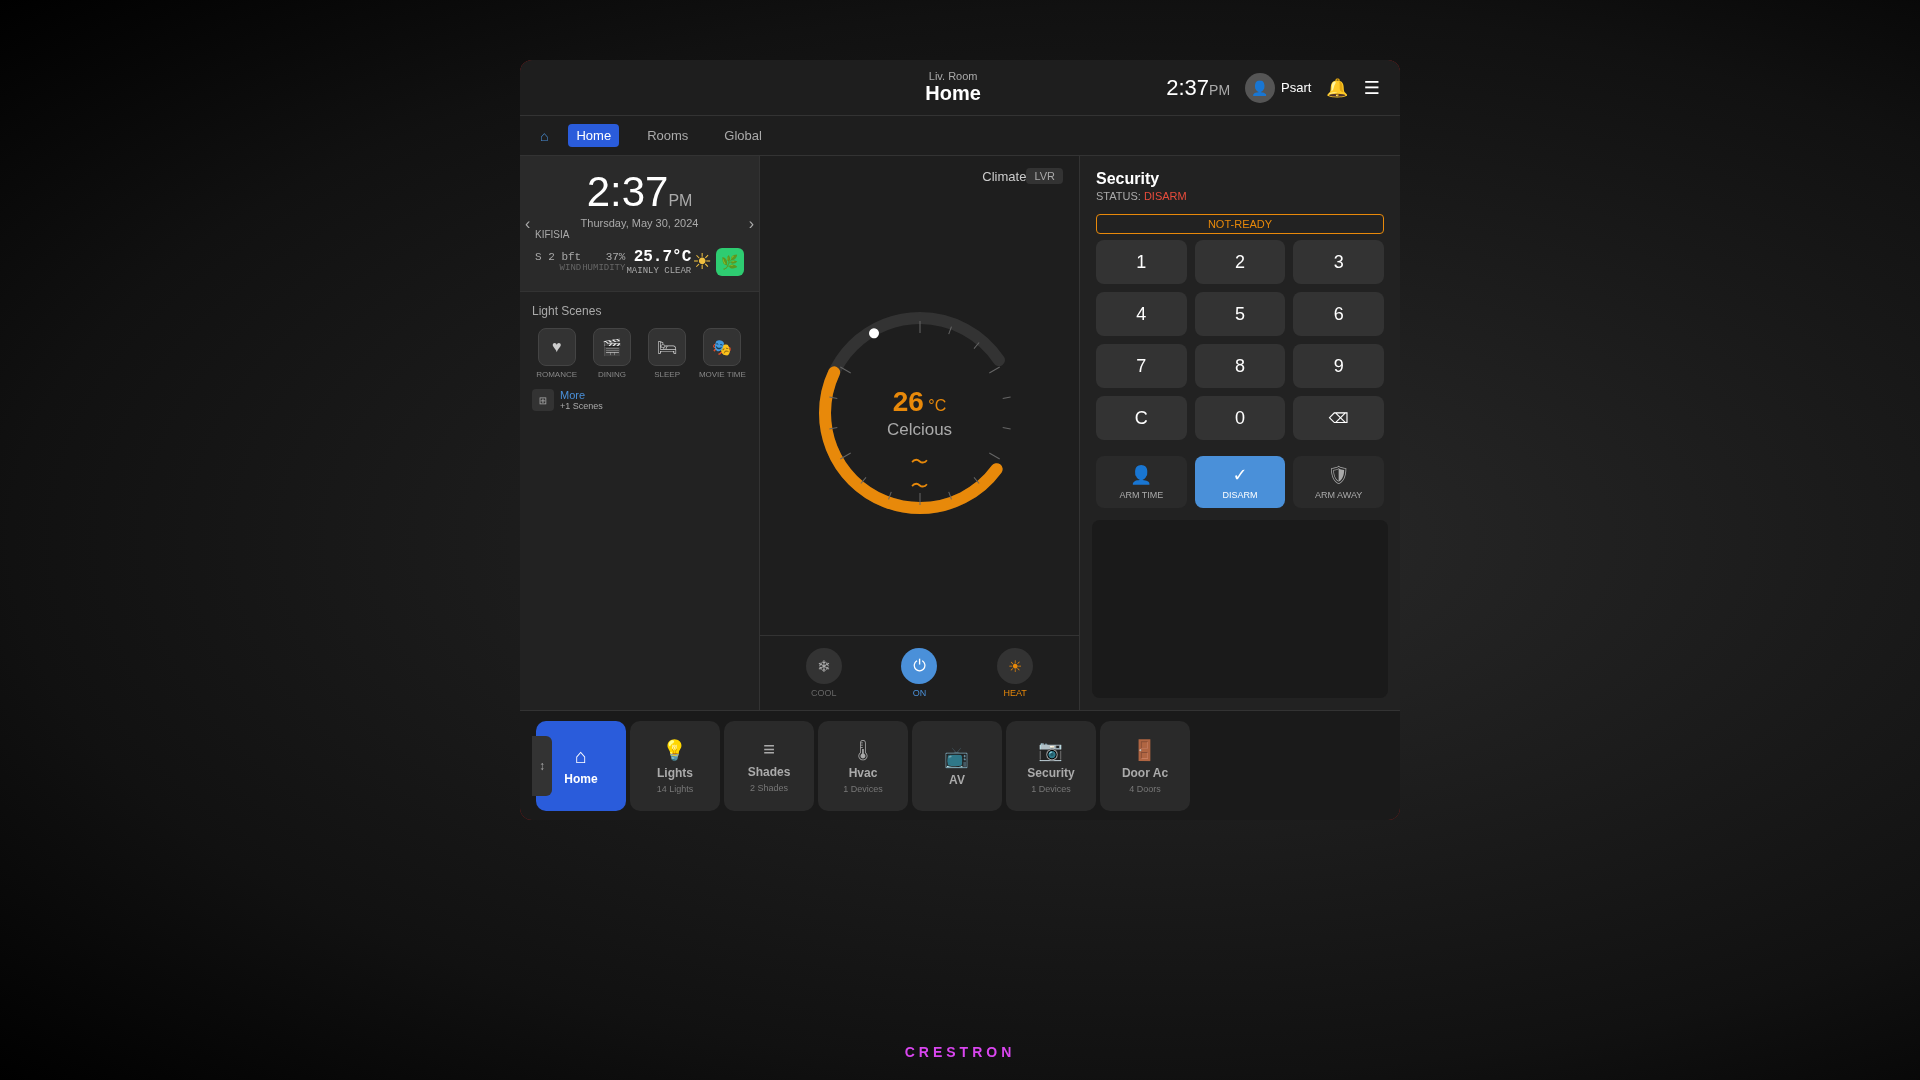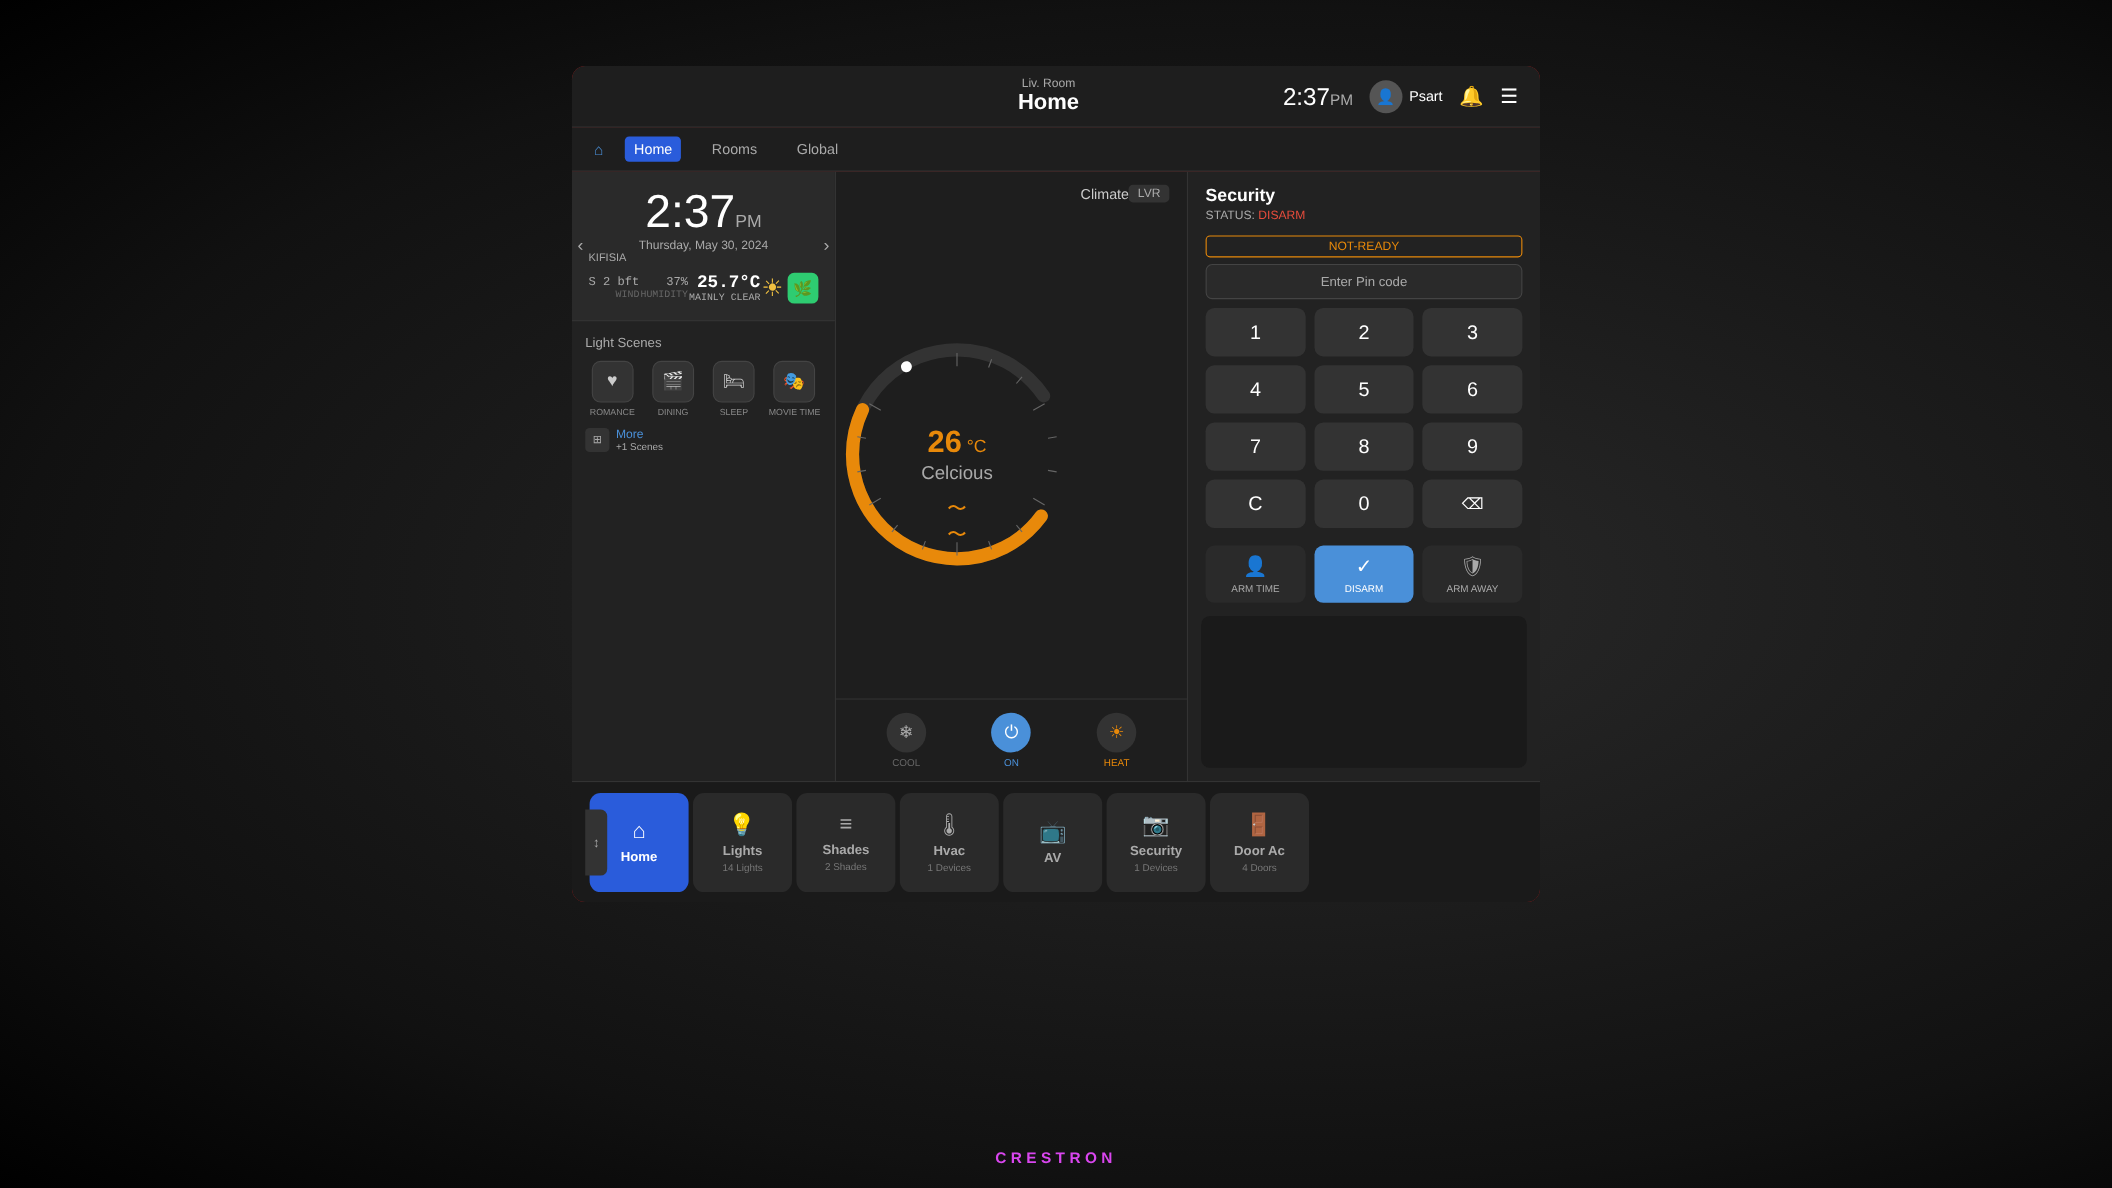--- a/index.html
+++ b/index.html
@@ -356,21 +356,21 @@
       color: #aaa;
       font-size: 11px;
       padding: 2px 8px;
       border-radius: 4px;
     }
 
     .thermostat-area {
       flex: 1;
       display: flex;
       align-items: center;
-      justify-content: flex-start;
+      justify-content: center;
       position: relative;
     }
 
     .thermostat-ring {
       position: relative;
       width: 220px;
       height: 220px;
     }
 
     .thermostat-ring svg {
@@ -826,21 +826,20 @@
       <div class="right-panel">
         <div class="security-header">
           <div class="security-title">Security</div>
           <div class="security-status">
             <span>STATUS:</span>
             <span class="disarm">DISARM</span>
           </div>
         </div>
 
         <div class="not-ready-banner">NOT-READY</div>
-        <div class="pin-display">Enter Pin code</div>
 
         <div class="keypad">
           <button class="key-btn">1</button>
           <button class="key-btn">2</button>
           <button class="key-btn">3</button>
           <button class="key-btn">4</button>
           <button class="key-btn">5</button>
           <button class="key-btn">6</button>
           <button class="key-btn">7</button>
           <button class="key-btn">8</button>

